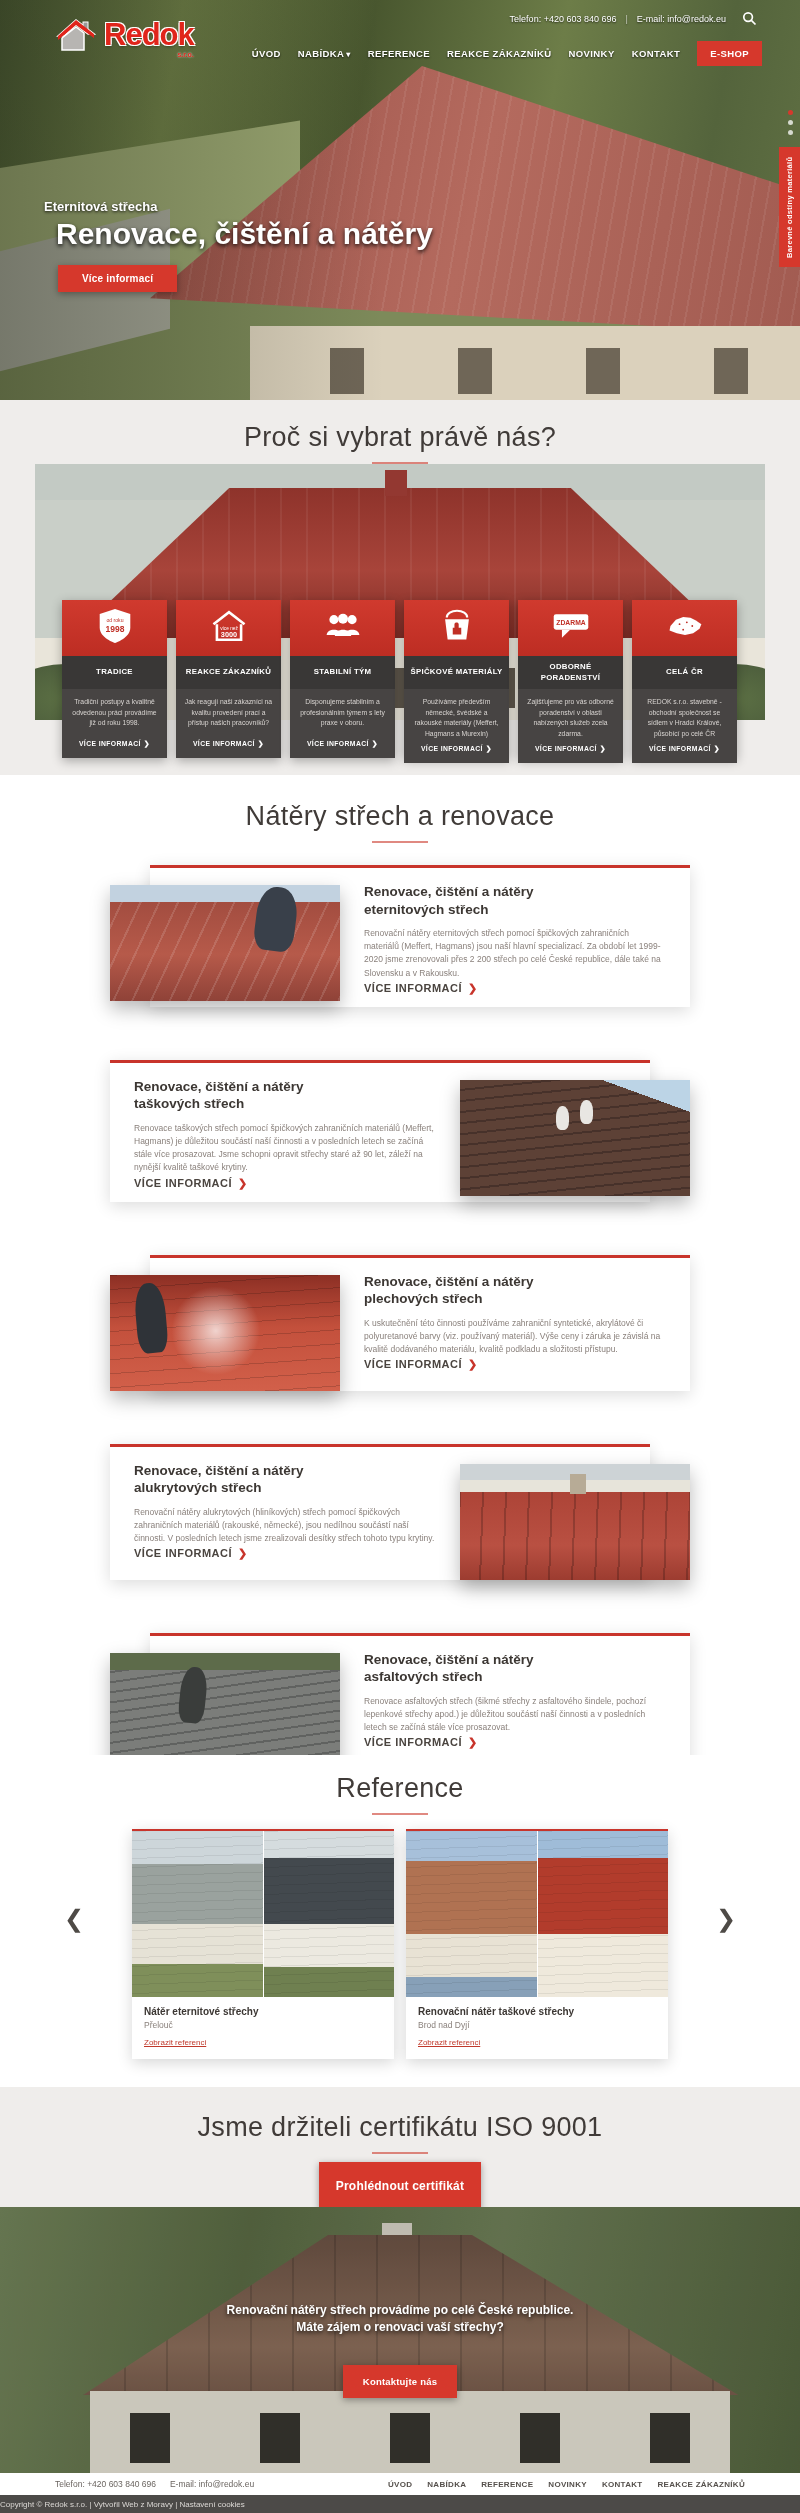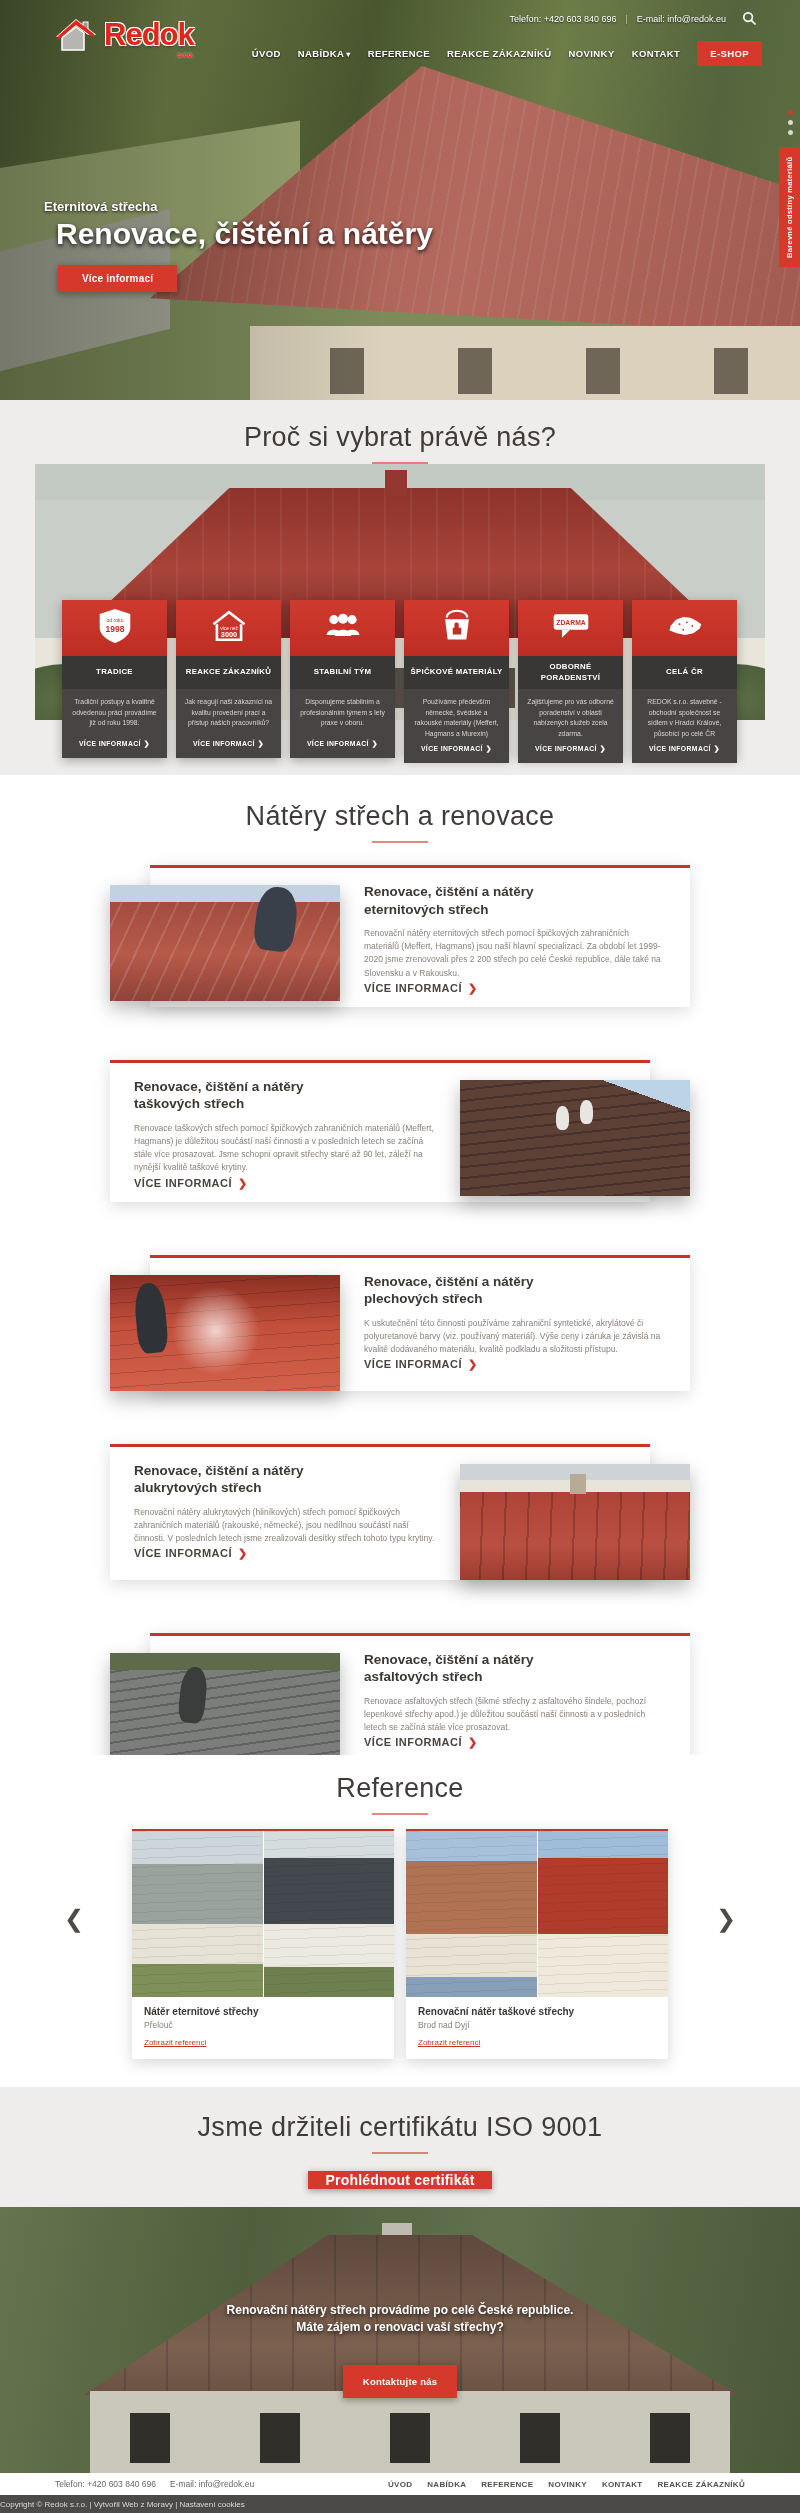--- a/index.html
+++ b/index.html
@@ -152,21 +152,21 @@
     background:repeating-linear-gradient(178deg,rgba(0,0,0,.07) 0 1px,rgba(0,0,0,0) 1px 9px); }
   .ref-info { padding:9px 12px 10px; }
   .ref-title { font-size:10px; font-weight:bold; color:#3c3733; }
   .ref-loc { font-size:8.5px; color:#8a817c; margin-top:3px; }
   .ref-link { display:inline-block; font-size:8px; color:#c0392b; text-decoration:underline; margin-top:8px; cursor:pointer; }
   .ref-arrow { position:absolute; top:152px; font-size:24px; color:#4e4a46; cursor:pointer; line-height:1; }
   .ref-arrow.prev { left:64px; } .ref-arrow.next { right:64px; }
 
   
   .iso { width:800px; height:120px; background:#efedeb; text-align:center; padding-top:25px; }
-  .iso .btn-red { margin-top:17px; padding:1px 17px; font-size:14px; }
+  .iso .btn-red { margin-top:8px; padding:17px 17px; font-size:12px; }
 
   
   .cta { position:relative; width:800px; height:266px; overflow:hidden; text-align:center;
     background:linear-gradient(100deg,#75865c,#5c6c45 30%,#71815a 60%,#55653f); }
   .c-roof { position:absolute; top:28px; left:40px; width:720px; height:160px;
     background:linear-gradient(180deg,#6e5346,#8f6f5c 70%,#7b5d4e);
     clip-path:polygon(6% 100%,40% 0,60% 0,97% 100%); }
   .c-roof::after { content:""; position:absolute; inset:0;
     background:repeating-linear-gradient(90deg,rgba(0,0,0,.14) 0 2px,rgba(0,0,0,0) 2px 42px); }
   .c-chim { position:absolute; top:16px; left:382px; width:30px; height:42px; background:#ded8cc; }

